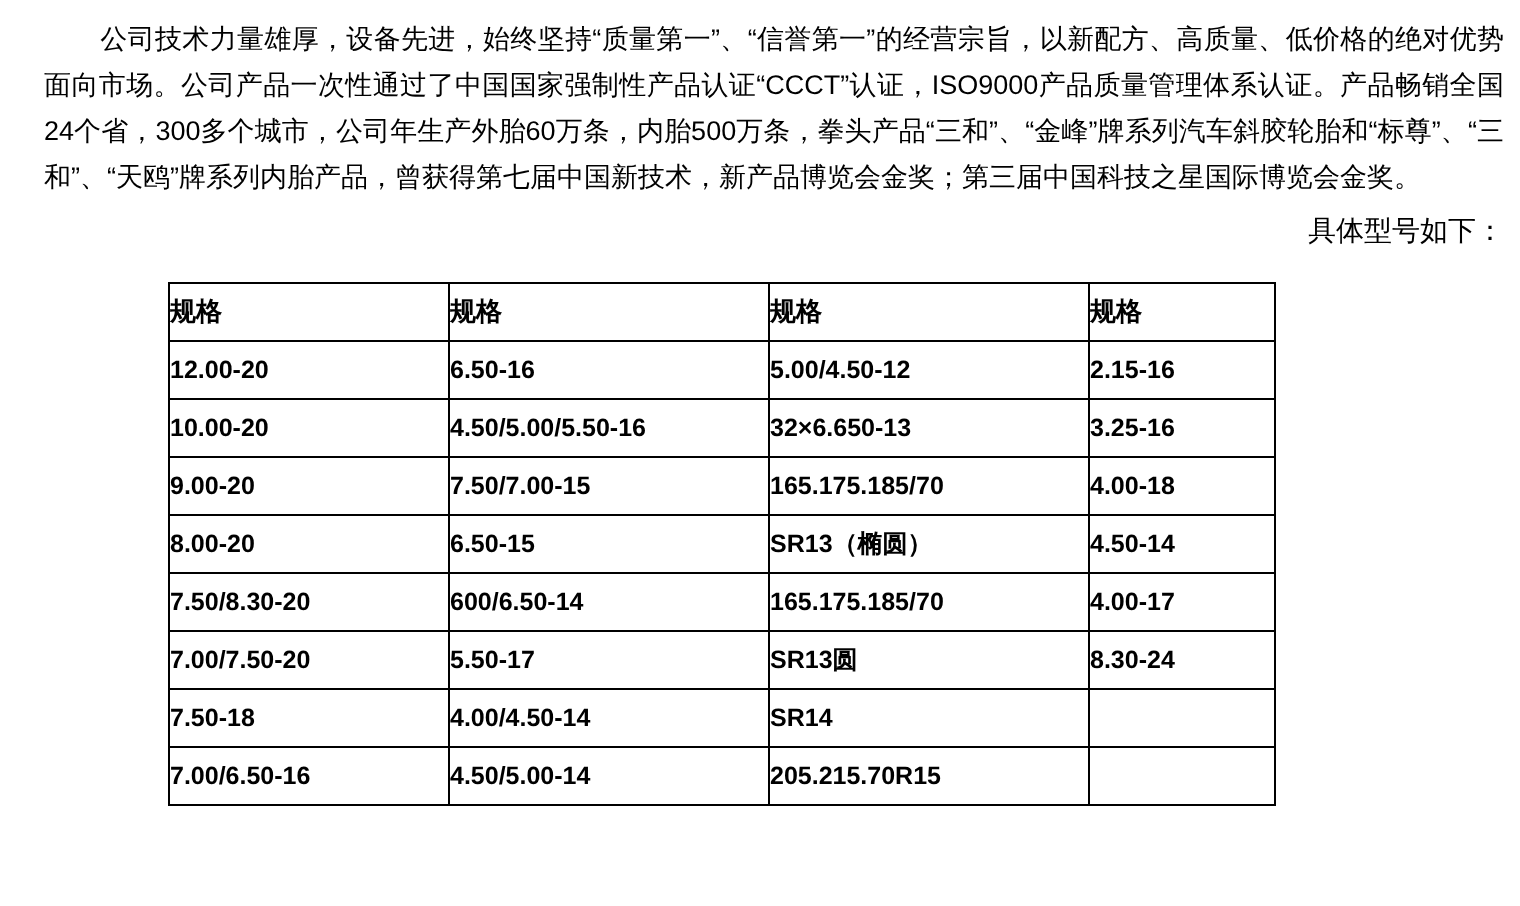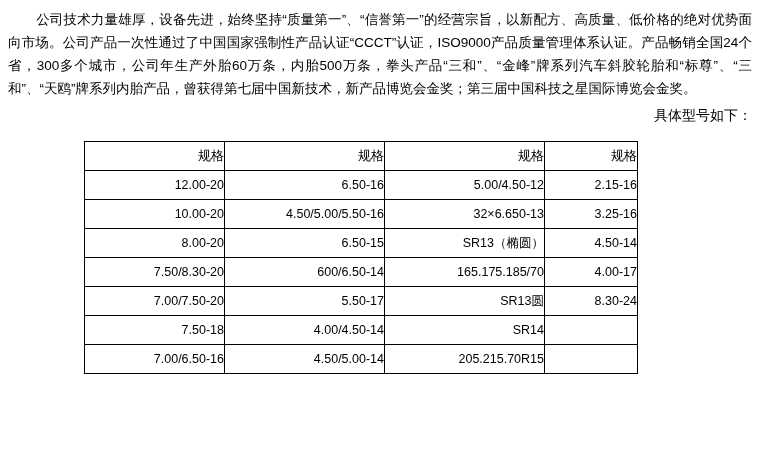--- a/index.html
+++ b/index.html
@@ -16,21 +16,21 @@
     overflow: hidden;
   }
   .page {
     width: 760px;
     height: 453px;
     position: relative;
     box-sizing: border-box;
     padding: 8px 6px 0 6px;
   }
   .para {
-    margin: 0 0 0 0;
+    margin: 0 0 0 14px;
     line-height: 23px;
     text-align: justify;
     text-justify: inter-ideograph;
     font-size: 13.5px;
     letter-spacing: 0px;
     padding: 0 2px 0 2px;
   }
   .para .indent {
     display: inline-block;
     width: 28px;
@@ -47,24 +47,24 @@
     padding-left: 78px;
   }
   table.spec {
     border-collapse: collapse;
     table-layout: fixed;
     width: 553px;
   }
   table.spec td, table.spec th {
     border: 1px solid #000000;
     height: 28px;
-    text-align: right;
+    text-align: left;
     vertical-align: middle;
     font-size: 12.5px;
-    font-weight: normal;
+    font-weight: bold;
     padding: 0;
   }
   table.spec th {
     font-size: 13px;
   }
   col.c1 { width: 140px; }
   col.c2 { width: 160px; }
   col.c3 { width: 160px; }
   col.c4 { width: 93px; }
 </style>
@@ -100,20 +100,26 @@
           <td>5.00/4.50-12</td>
           <td>2.15-16</td>
         </tr>
         <tr>
           <td>10.00-20</td>
           <td>4.50/5.00/5.50-16</td>
           <td>32×6.650-13</td>
           <td>3.25-16</td>
         </tr>
         <tr>
+          <td>9.00-20</td>
+          <td>7.50/7.00-15</td>
+          <td>165.175.185/70</td>
+          <td>4.00-18</td>
+        </tr>
+        <tr>
           <td>8.00-20</td>
           <td>6.50-15</td>
           <td>SR13（椭圆）</td>
           <td>4.50-14</td>
         </tr>
         <tr>
           <td>7.50/8.30-20</td>
           <td>600/6.50-14</td>
           <td>165.175.185/70</td>
           <td>4.00-17</td>

